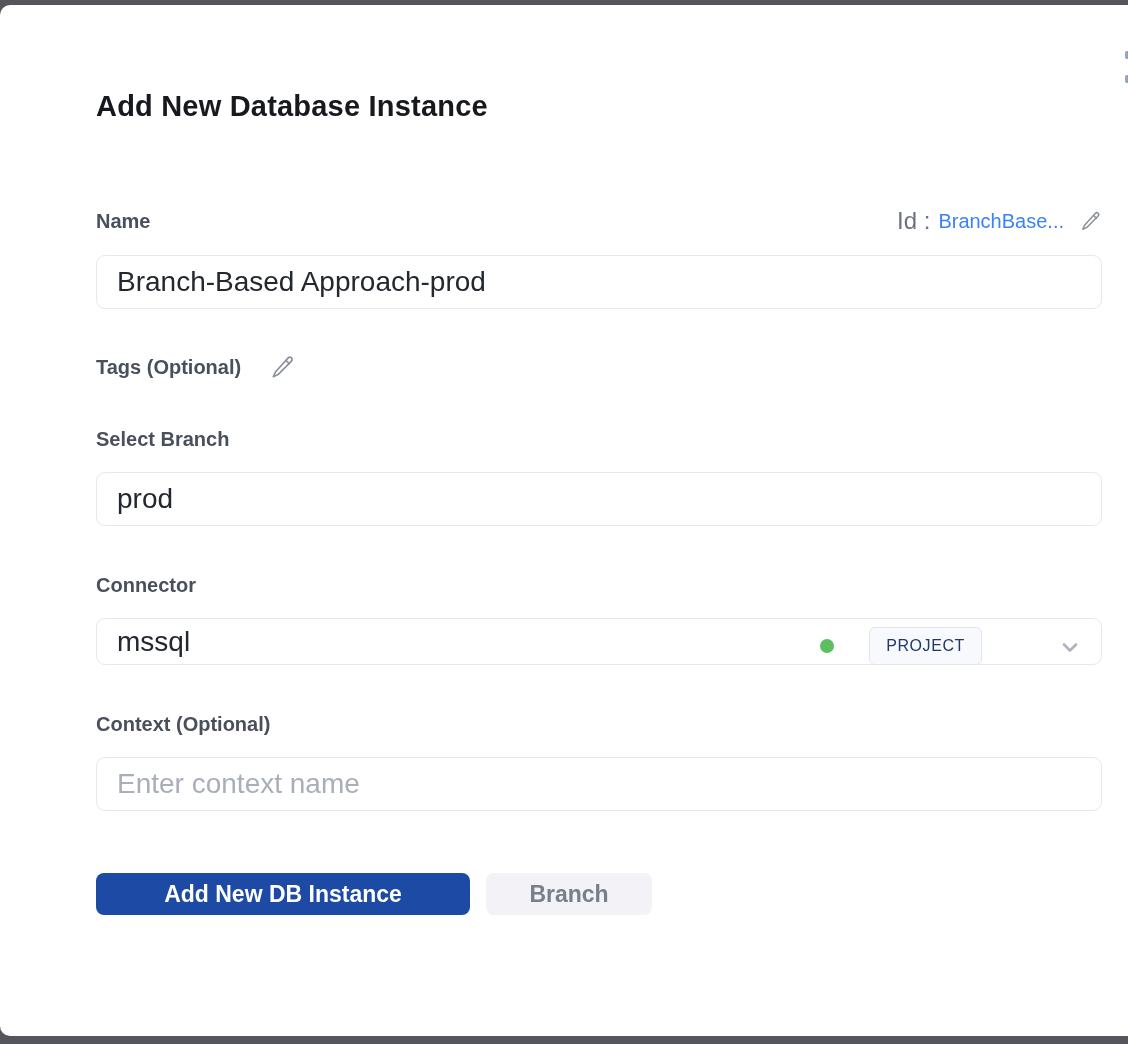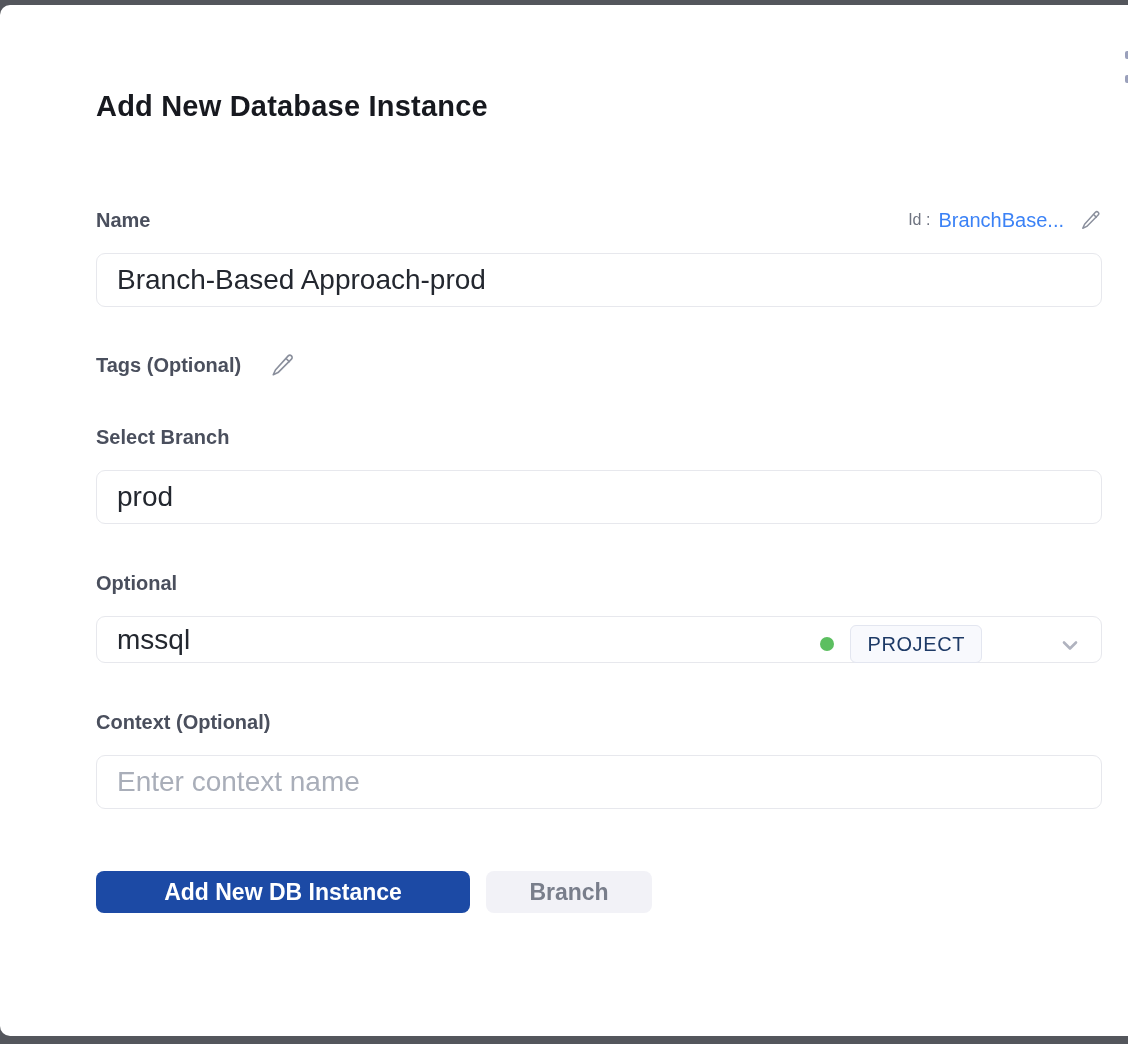--- a/index.html
+++ b/index.html
@@ -34,21 +34,21 @@
     align-items: center;
     justify-content: space-between;
   }
   .field-label {
     font-size: 20px;
     line-height: 26px;
     font-weight: 700;
     color: var(--label, #4a4f5d);
   }
   .id-group { display: flex; align-items: center; }
-  .id-prefix { font-size: 16px; color: var(--muted, #6e7380); margin-right: 8px; }
+  .id-prefix { font-size: 24px; color: var(--muted, #6e7380); margin-right: 8px; }
   .id-link {
     font-size: 20px;
     color: var(--link-blue, #3b82f6);
     text-decoration: none;
     cursor: pointer;
   }
   .icon-pencil { margin-left: 16px; color: var(--icon-gray, #8a8f9c); display: inline-flex; cursor: pointer; }
   .icon-pencil svg { display: block; }
 
   .text-input {
@@ -87,21 +87,21 @@
   }
   .project-badge {
     position: absolute;
     right: 120px; top: 9px;
     height: 38px;
     padding: 0 16px;
     display: flex; align-items: center;
     background: var(--badge-bg, #f8f9fd);
     border: 1px solid var(--badge-border, #e3e6f0);
     border-radius: 6px;
-    font-size: 20px;
+    font-size: 16px;
     letter-spacing: 0.6px;
     color: var(--badge-text, #1e3a66);
   }
   .chevron {
     position: absolute;
     right: 20px; top: 17px;
     color: var(--chevron-gray, #b0b3bf);
     cursor: pointer;
   }
 
@@ -168,21 +168,21 @@
       <svg width="26" height="26" viewBox="0 0 24 24" fill="none" stroke="currentColor" stroke-width="1.5" stroke-linejoin="round">
         <path d="M16.8 3.6a2.1 2.1 0 0 1 3 3L7.4 19.0 3 21l2-4.4L16.8 3.6z"></path>
         <path d="M14.6 5.8l3.6 3.6"></path>
       </svg>
     </span>
   </div>
 
   <div class="field-label section-label">Select Branch</div>
   <input class="text-input" type="text" value="prod" style="">
 
-  <div class="field-label section-label">Optional</div>
+  <div class="field-label section-label">Connector</div>
   <div class="connector-wrap">
     <input class="text-input" type="text" value="mssql" style="">
     <span class="status-dot"></span>
     <span class="project-badge">PROJECT</span>
     <span class="chevron">
       <svg width="24" height="24" viewBox="0 0 24 24" fill="none" stroke="currentColor" stroke-width="2.6" stroke-linecap="round" stroke-linejoin="round">
         <path d="M6 9.5l6 6 6-6"></path>
       </svg>
     </span>
   </div>

